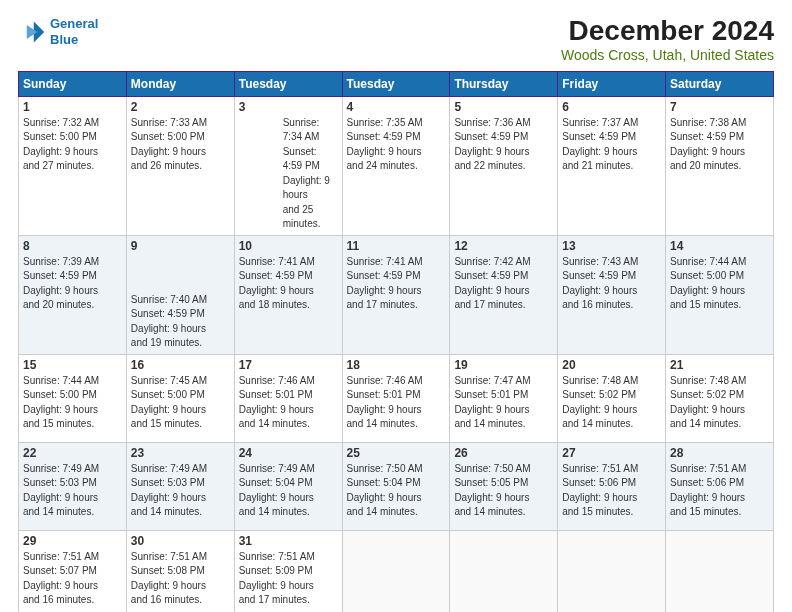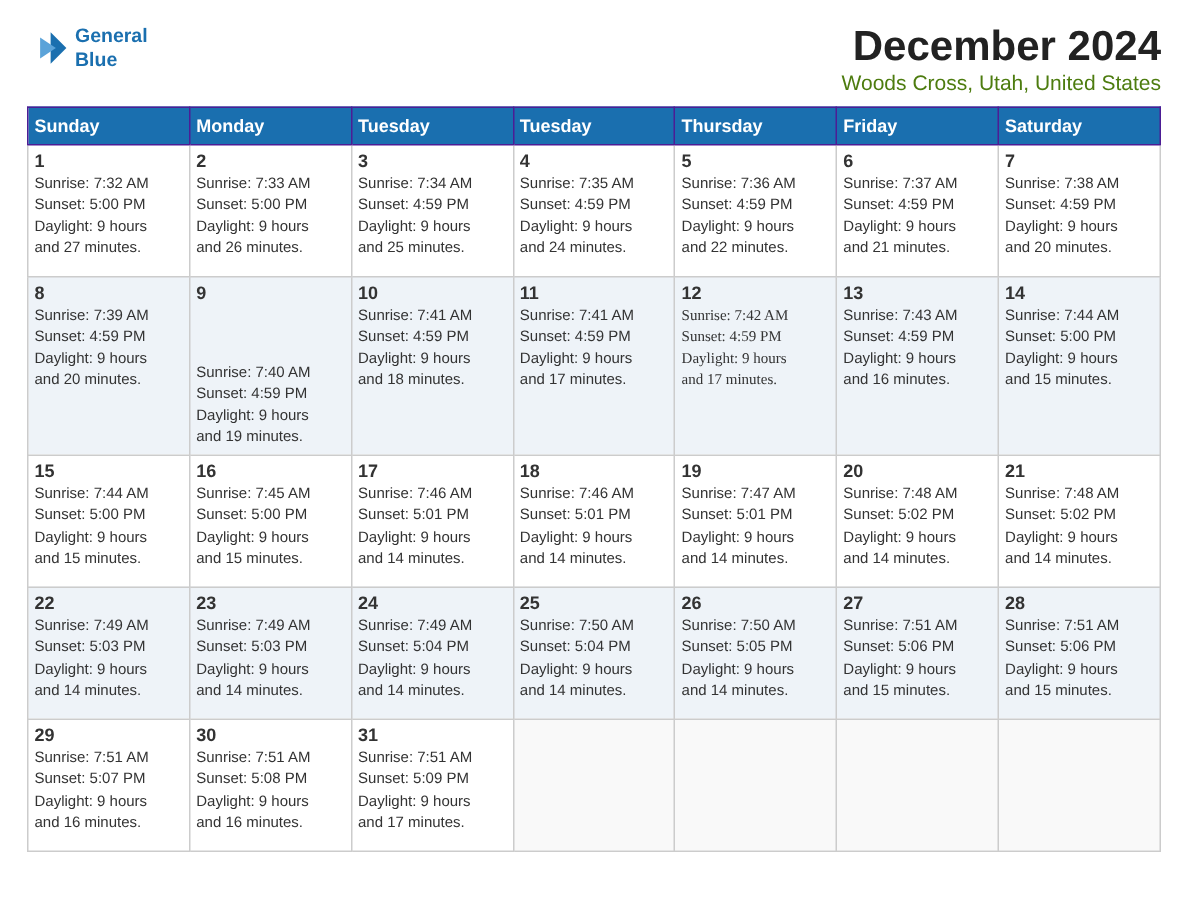--- a/index.html
+++ b/index.html
@@ -149,21 +149,21 @@
           </td>
           <td>
             <span class="day-number">2</span>
             <div class="day-info" style="white-space: pre-line;">Sunrise: 7:33 AM
 Sunset: 5:00 PM
 Daylight: 9 hours
 and 26 minutes.</div>
           </td>
           <td>
             <span class="day-number">3</span>
-            <div class="day-info" style="white-space: pre-line;">Sunrise: 7:34 AM
+            <div class="day-info" style="white-space: pre-line; margin-left: 44px;">Sunrise: 7:34 AM
 Sunset: 4:59 PM
 Daylight: 9 hours
 and 25 minutes.</div>
           </td>
           <td>
             <span class="day-number">4</span>
             <div class="day-info" style="white-space: pre-line;">Sunrise: 7:35 AM
 Sunset: 4:59 PM
 Daylight: 9 hours
 and 24 minutes.</div>
@@ -214,21 +214,21 @@
           </td>
           <td>
             <span class="day-number">11</span>
             <div class="day-info" style="white-space: pre-line;">Sunrise: 7:41 AM
 Sunset: 4:59 PM
 Daylight: 9 hours
 and 17 minutes.</div>
           </td>
           <td>
             <span class="day-number">12</span>
-            <div class="day-info" style="white-space: pre-line; font-family: Liberation Serif, serif;">Sunrise: 7:42 AM
+            <div class="day-info" style="white-space: pre-line;">Sunrise: 7:42 AM
 Sunset: 4:59 PM
 Daylight: 9 hours
 and 17 minutes.</div>
           </td>
           <td>
             <span class="day-number">13</span>
             <div class="day-info" style="white-space: pre-line;">Sunrise: 7:43 AM
 Sunset: 4:59 PM
 Daylight: 9 hours
 and 16 minutes.</div>

